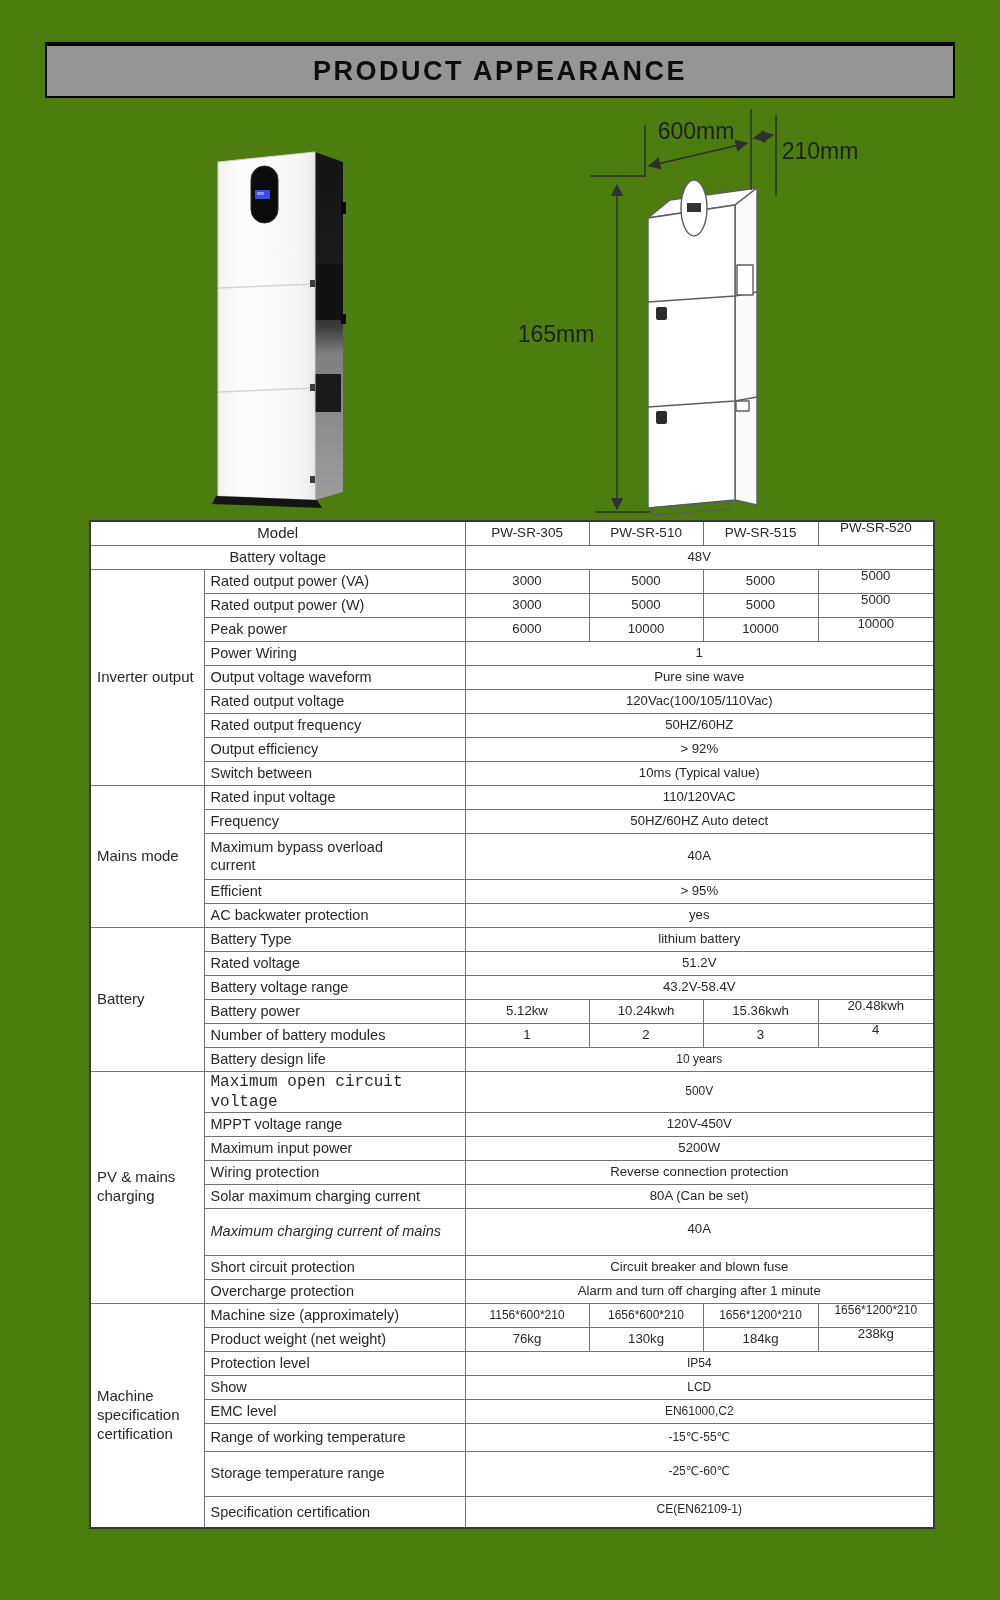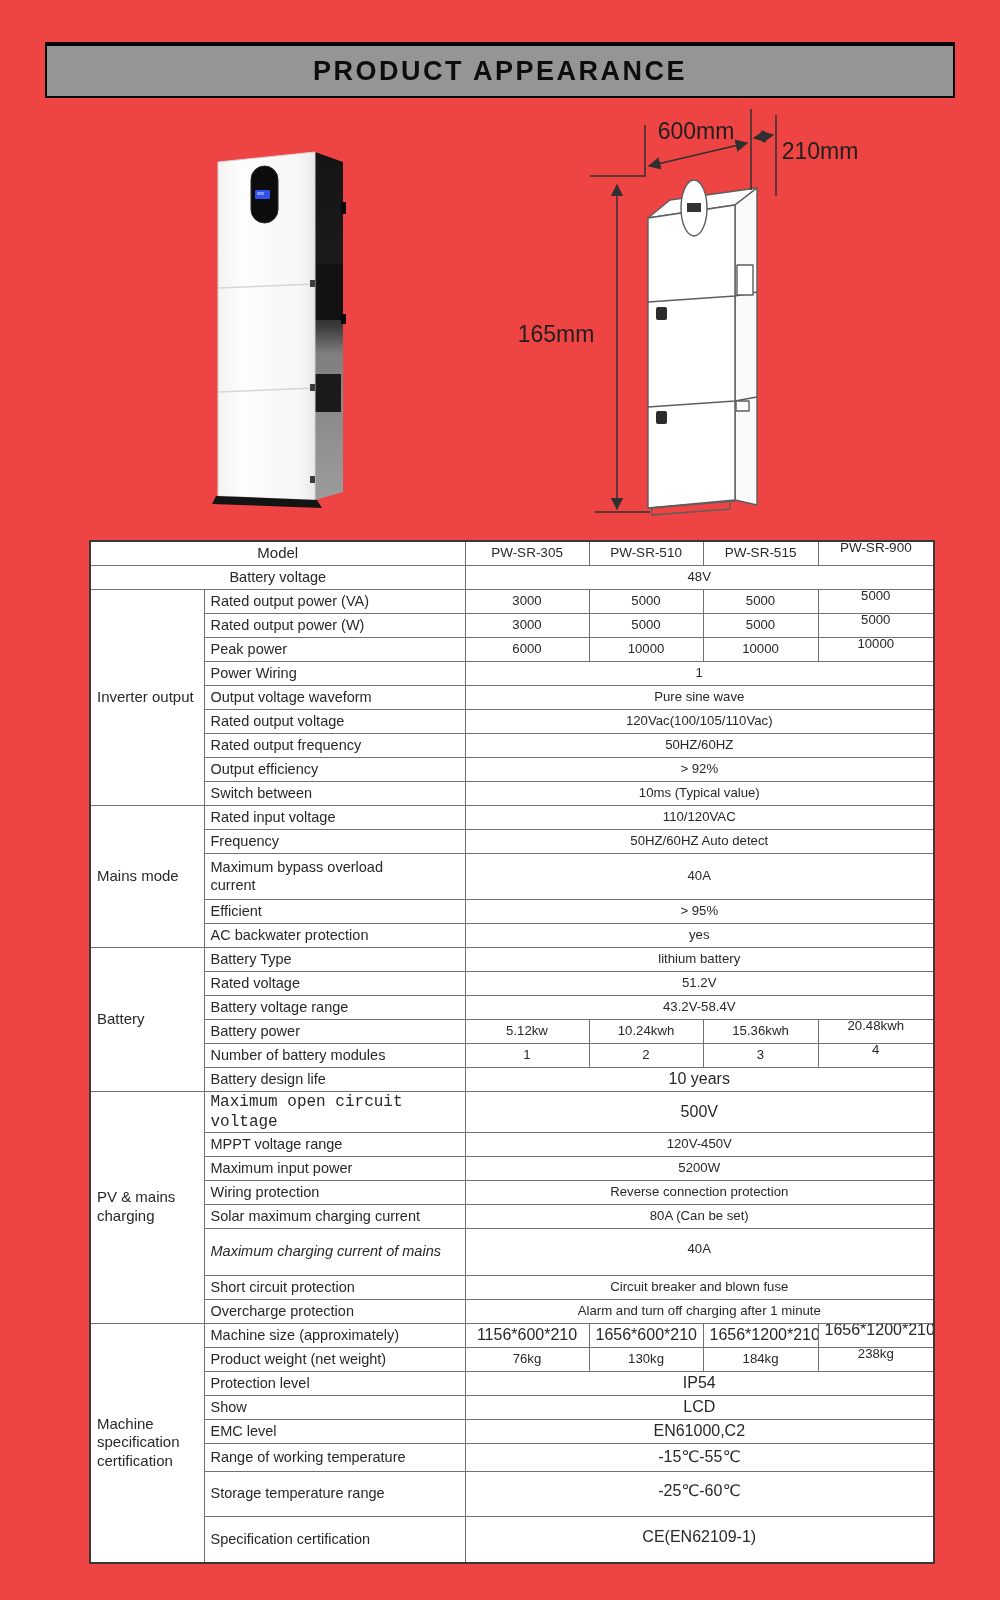--- a/index.html
+++ b/index.html
@@ -1,45 +1,45 @@
 <!DOCTYPE html>
 <html><head>
 <meta charset="utf-8">
 <style>
   html,body{margin:0;padding:0;background:#ffffff;}
-  .page{position:relative;width:1000px;height:1600px;background:#ef4444;overflow:hidden;
+  .page{position:relative;width:1000px;height:1600px;background:#4d7c0f;overflow:hidden;
         font-family:"Liberation Sans","DejaVu Sans",sans-serif;color:#262626;}
 
   
   .header-bar{position:absolute;left:45px;top:42px;width:906px;height:50px;background:#959595;
               border:2px solid #050505;border-top-width:4px;
               display:flex;align-items:center;justify-content:center;}
   .header-bar .title{font-size:27px;font-weight:bold;letter-spacing:2.5px;color:#0d0d0d;}
 
   
   .fig{position:absolute;}
   #render-svg{left:210px;top:146px;}
   #diagram-svg{left:500px;top:95px;}
   svg text{font-family:"Liberation Sans","DejaVu Sans",sans-serif;font-size:23px;fill:#1f1f1f;}
 
   
-  table.spec{position:absolute;left:89px;top:540px;width:844px;border-collapse:collapse;
+  table.spec{position:absolute;left:89px;top:520px;width:844px;border-collapse:collapse;
              table-layout:fixed;border:2px solid #383838;background:#fff;}
   table.spec td{border:1px solid #727272;padding:0 6px;vertical-align:middle;overflow:hidden;
                 color:#282828;line-height:1.25;}
   table.spec tr{height:24px;}
   td.sec-top{border-top:2px solid #383838;}
   td.c-group{text-align:left;font-size:15px;line-height:1.45;padding:2px 5px;}
   td.c-plabel{text-align:left;font-size:14.5px;padding:1px 8px 1px 9px;}
   td.c-center{text-align:center;font-size:14.5px;}
   td.c-head{font-size:15px;}
   td.c-val{text-align:center;font-size:13.2px;color:#303030;}
   td.c-model{font-size:13.5px;}
   td.sm-label{font-size:16px;font-family:Liberation Mono, monospace;}
-  td.sm-val{font-size:16px;}
+  td.sm-val{font-size:12px;}
   td.low{vertical-align:bottom;}
   td.low .ct{display:block;padding-bottom:5px;}
   td.raise .ct{position:relative;top:-5px;}
   .ct.just{display:block;text-align:justify;max-width:242px;font-style:italic;}
   .ct.wrap{display:inline-block;max-width:205px;text-align:left;}
 </style>
 </head>
 <body>
 
 <div class="page">
@@ -129,21 +129,21 @@
       <col style="width:114px">
         <col style="width:115px">
         <col style="width:116px">
     </colgroup>
     <tbody id="spec-rows">
         <tr>
           <td class="c-center c-head" colspan="2"><span class="ct">Model</span></td>
           <td class="c-val c-model"><span class="ct">PW-SR-305</span></td>
           <td class="c-val c-model"><span class="ct">PW-SR-510</span></td>
           <td class="c-val c-model"><span class="ct">PW-SR-515</span></td>
-          <td class="c-val c-model raise"><span class="ct">PW-SR-900</span></td>
+          <td class="c-val c-model raise"><span class="ct">PW-SR-520</span></td>
         </tr>
         <tr>
           <td class="c-center" colspan="2"><span class="ct">Battery voltage</span></td>
           <td class="c-val" colspan="4"><span class="ct">48V</span></td>
         </tr>
         <tr>
           <td class="c-group sec-top" rowspan="9"><span class="ct">Inverter output</span></td>
           <td class="c-plabel sec-top"><span class="ct">Rated output power (VA)</span></td>
           <td class="c-val sec-top"><span class="ct">3000</span></td>
           <td class="c-val sec-top"><span class="ct">5000</span></td>
@@ -307,21 +307,21 @@
         <tr style="height: 28px;">
           <td class="c-plabel"><span class="ct">Range of working temperature</span></td>
           <td class="c-val sm-val" colspan="4"><span class="ct">-15℃-55℃</span></td>
         </tr>
         <tr style="height: 45px; padding-left: 32px;">
           <td class="c-plabel"><span class="ct">Storage temperature range</span></td>
           <td class="c-val sm-val low" colspan="4">
             <span class="ct">-25℃-60℃</span>
           </td>
         </tr>
-        <tr style="height: 47px; margin-top: 29px;">
+        <tr style="height: 32px; margin-top: 29px;">
           <td class="c-plabel"><span class="ct">Specification certification</span></td>
           <td class="c-val sm-val low" colspan="4">
             <span class="ct">CE(EN62109-1)</span>
           </td>
         </tr>
       </tbody>
   </table>
 
 </div>
 

